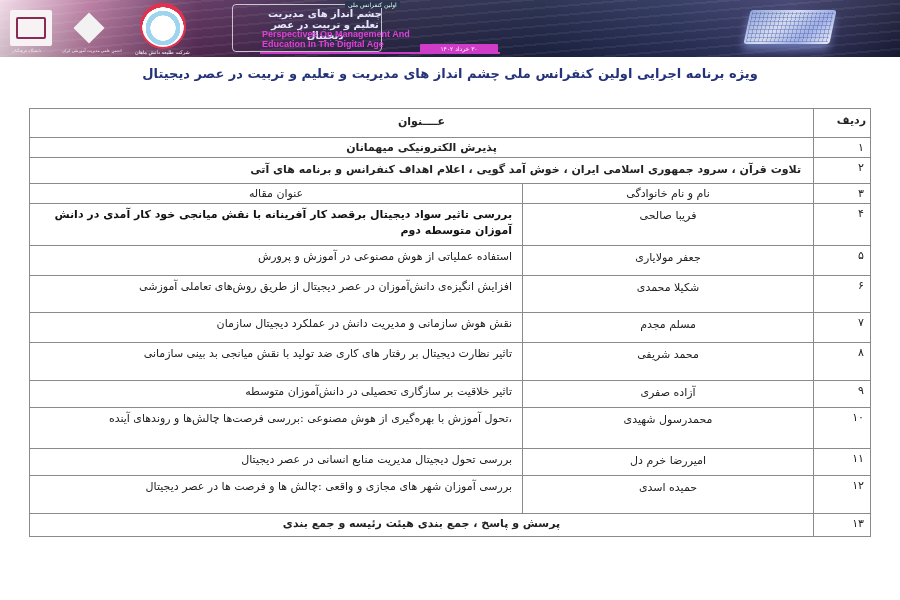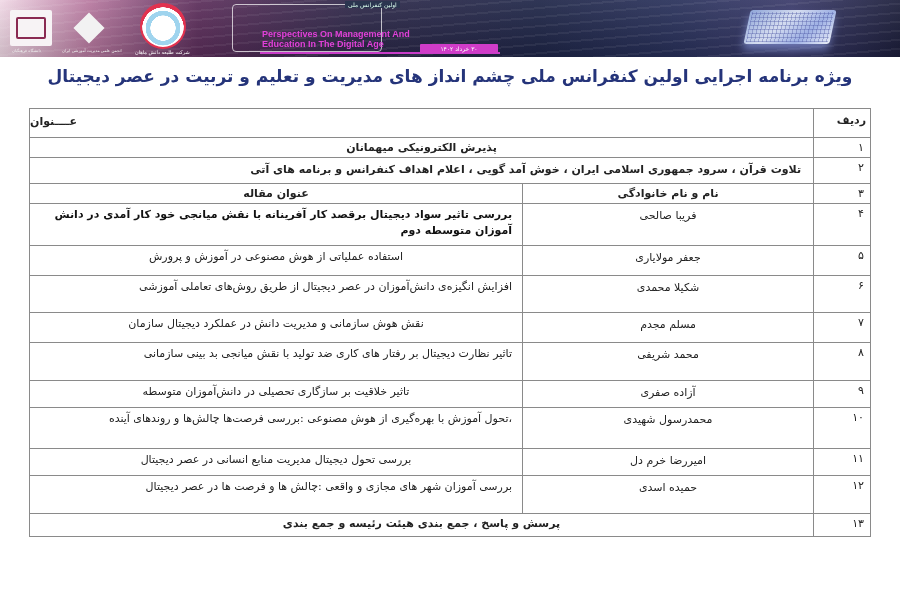--- a/index.html
+++ b/index.html
@@ -66,63 +66,67 @@
   }
   .chip .grid {
     position: absolute; inset: 2px;
     background: repeating-linear-gradient(90deg, rgba(70,80,160,0.35) 0 1px, transparent 1px 4px),
                 repeating-linear-gradient(0deg, rgba(70,80,160,0.35) 0 1px, transparent 1px 4px);
   }
 
   
   .page-title {
     position: absolute; left: 0; top: 66px; width: 900px; text-align: center;
-    direction: rtl; font-size: 17px; font-weight: bold; color: #25347a;
+    direction: rtl; font-size: 13px; font-weight: bold; color: #25347a;
   }
 
   
   .sched {
     position: absolute; left: 29px; top: 108px; width: 841px;
     border-collapse: collapse; direction: rtl; table-layout: fixed;
   }
   .sched td {
     border: 1px solid #8a8a8a; vertical-align: top; font-size: 11px; color: #222;
     line-height: 16px;
   }
   .col-id { width: 57px; }
   .col-name { width: 291px; }
   .col-title { width: 493px; }
   .id-cell { text-align: right; padding: 2px 6px 0 0; font-size: 8px; color: #333; }
   .id-head { color: #d6154e; font-weight: bold; font-size: 14px; padding: 4px 4px 8px 0; text-align: right; }
-  .main-head { color: #d6154e; font-weight: bold; font-size: 13px; text-align: left; padding-top: 5px; letter-spacing: 1px; }
+  .main-head { color: #d6154e; font-weight: bold; font-size: 13px; text-align: center; padding-top: 5px; letter-spacing: 1px; }
   .green-wide { color: #6aa84f; font-weight: bold; font-size: 12px; text-align: center; padding-top: 2px; margin-top: 16px; }
   .black-wide { color: #111; font-weight: bold; font-size: 12px; text-align: right; padding: 4px 12px 0 0; }
-  .sub-head { color: #d6154e; font-weight: bold; font-size: 9px; text-align: center; padding-top: 2px; }
+  .sub-head { color: #d6154e; font-weight: normal; font-size: 9px; text-align: center; padding-top: 2px; }
   .name-cell { color: #6aa84f; text-align: center; font-size: 11px; padding-top: 4px; }
   .title-cell { text-align: right; padding: 3px 10px 0 10px; font-size: 11px; color: #333; }
   .title-cell.bold { font-weight: bold; color: #111; margin-top: 28px; }
-  .title-cell.center { text-align: center; }
+  .title-cell.center { text-align: right; }
 </style>
 </head>
 <body>
 
 <div class="banner">
   <div class="streaks"></div>
   <div class="logo-box logo1">
       <div class="inner"></div>
     </div>
   <div class="logo-caption" style="left:12px">دانشگاه فرهنگیان</div>
   <div class="logo-box logo2">
       <div class="diamond"></div>
     </div>
   <div class="logo-caption" style="left:62px">انجمن علمی مدیریت آموزشی ایران</div>
   <div class="emblem"></div>
   <div class="emblem-caption">شرکت طلیعه دانش ماهان</div>
   <div class="banner-title-box"></div>
   <div class="banner-kicker">اولین کنفرانس ملی</div>
+  <div class="banner-fa" dir="rtl">
+    <div>چشم انداز های مدیریت</div>
+    <div>تعلیم و تربیت در عصر دیجیتال</div>
+  </div>
   <div class="banner-en">
     <div>Perspectives On Management And</div>
     <div>Education In The Digital Age</div>
   </div>
   <div class="banner-pink-line"></div>
   <div class="banner-date" dir="rtl">۳۰ خرداد ۱۴۰۲</div>
   <div class="chip">
       <div class="grid"></div>
     </div>
 </div>

